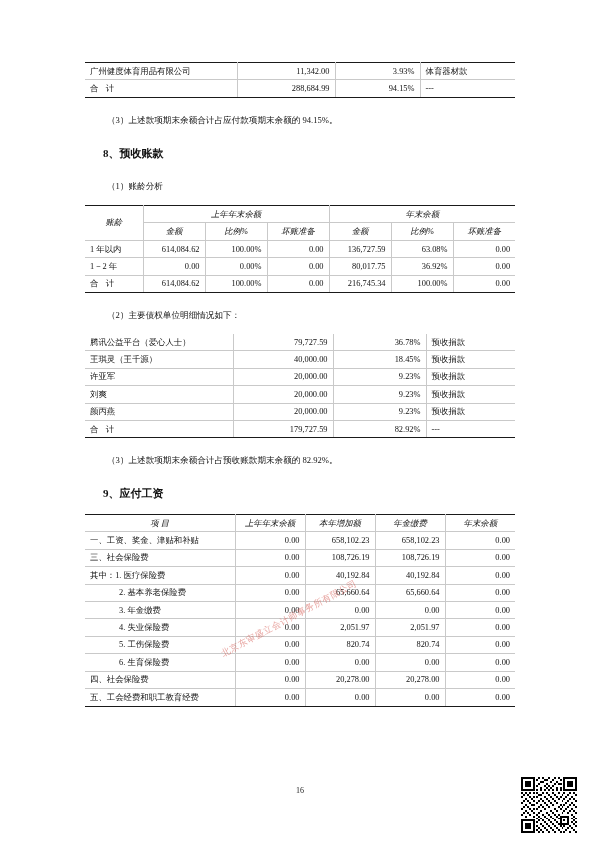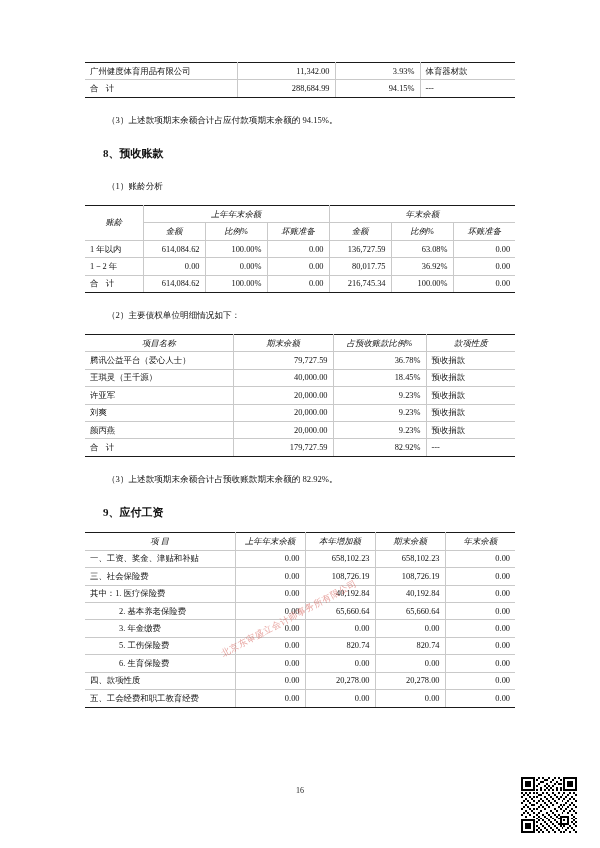--- a/index.html
+++ b/index.html
@@ -226,26 +226,20 @@
     <div class="gap-s"></div>
 
     <table class="doc-table">
       <colgroup>
         <col style="width:148px">
         <col style="width:100px">
         <col style="width:93px">
         <col style="width:89px">
       </colgroup>
       <tbody>
-        <tr class="top-rule">
-          <td class="hdr">项目名称</td>
-          <td class="hdr">期末余额</td>
-          <td class="hdr">占预收账款比例%</td>
-          <td class="hdr">款项性质</td>
-        </tr>
         <tr>
           <td class="l">腾讯公益平台（爱心人士）</td>
           <td class="r">79,727.59</td>
           <td class="r">36.78%</td>
           <td class="c">预收捐款</td>
         </tr>
         <tr>
           <td class="l">王琪灵（王千源）</td>
           <td class="r">40,000.00</td>
           <td class="r">18.45%</td>
@@ -294,21 +288,21 @@
         <col style="width:70px">
         <col style="width:70px">
         <col style="width:70px">
         <col style="width:70px">
       </colgroup>
       <tbody>
         <tr class="top-rule">
           <td class="hdr">项    目</td>
           <td class="hdr">上年年末余额</td>
           <td class="hdr">本年增加额</td>
-          <td class="hdr">期末余额</td>
+          <td class="hdr">年金缴费</td>
           <td class="hdr">年末余额</td>
         </tr>
         <tr>
           <td class="l">一、工资、奖金、津贴和补贴</td>
           <td class="r">0.00</td>
           <td class="r">658,102.23</td>
           <td class="r">658,102.23</td>
           <td class="r">0.00</td>
         </tr>
         <tr>
@@ -333,35 +327,42 @@
           <td class="r">0.00</td>
         </tr>
         <tr>
           <td class="l" style="padding-left:34px">3. 年金缴费</td>
           <td class="r">0.00</td>
           <td class="r">0.00</td>
           <td class="r">0.00</td>
           <td class="r">0.00</td>
         </tr>
         <tr>
+          <td class="l" style="padding-left:34px">4. 失业保险费</td>
+          <td class="r">0.00</td>
+          <td class="r">2,051.97</td>
+          <td class="r">2,051.97</td>
+          <td class="r">0.00</td>
+        </tr>
+        <tr>
           <td class="l" style="padding-left:34px">5. 工伤保险费</td>
           <td class="r">0.00</td>
           <td class="r">820.74</td>
           <td class="r">820.74</td>
           <td class="r">0.00</td>
         </tr>
         <tr>
           <td class="l" style="padding-left:34px">6. 生育保险费</td>
           <td class="r">0.00</td>
           <td class="r">0.00</td>
           <td class="r">0.00</td>
           <td class="r">0.00</td>
         </tr>
         <tr>
-          <td class="l">四、款项性质</td>
+          <td class="l">四、社会保险费</td>
           <td class="r">0.00</td>
           <td class="r">20,278.00</td>
           <td class="r">20,278.00</td>
           <td class="r">0.00</td>
         </tr>
         <tr class="bottom-rule">
           <td class="l">五、工会经费和职工教育经费</td>
           <td class="r">0.00</td>
           <td class="r">0.00</td>
           <td class="r">0.00</td>

